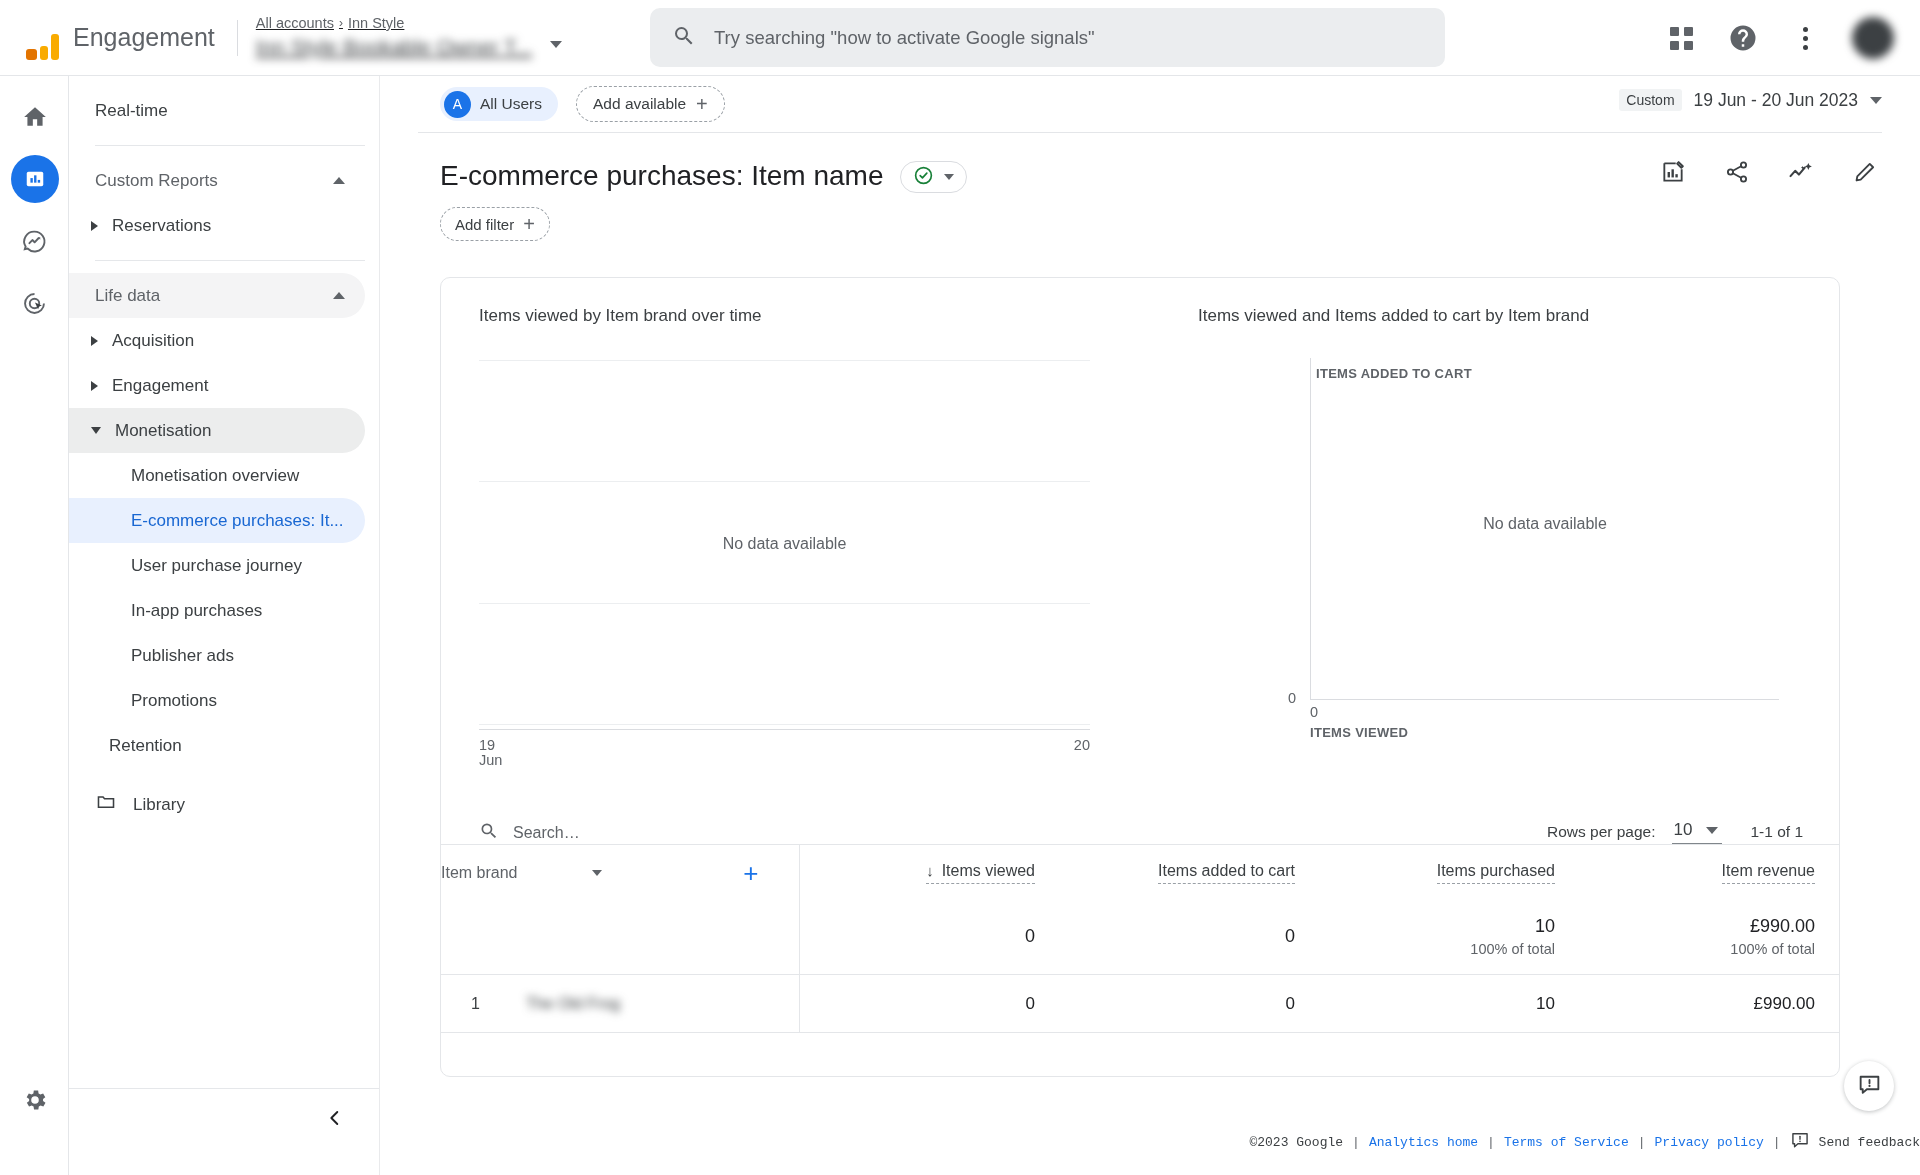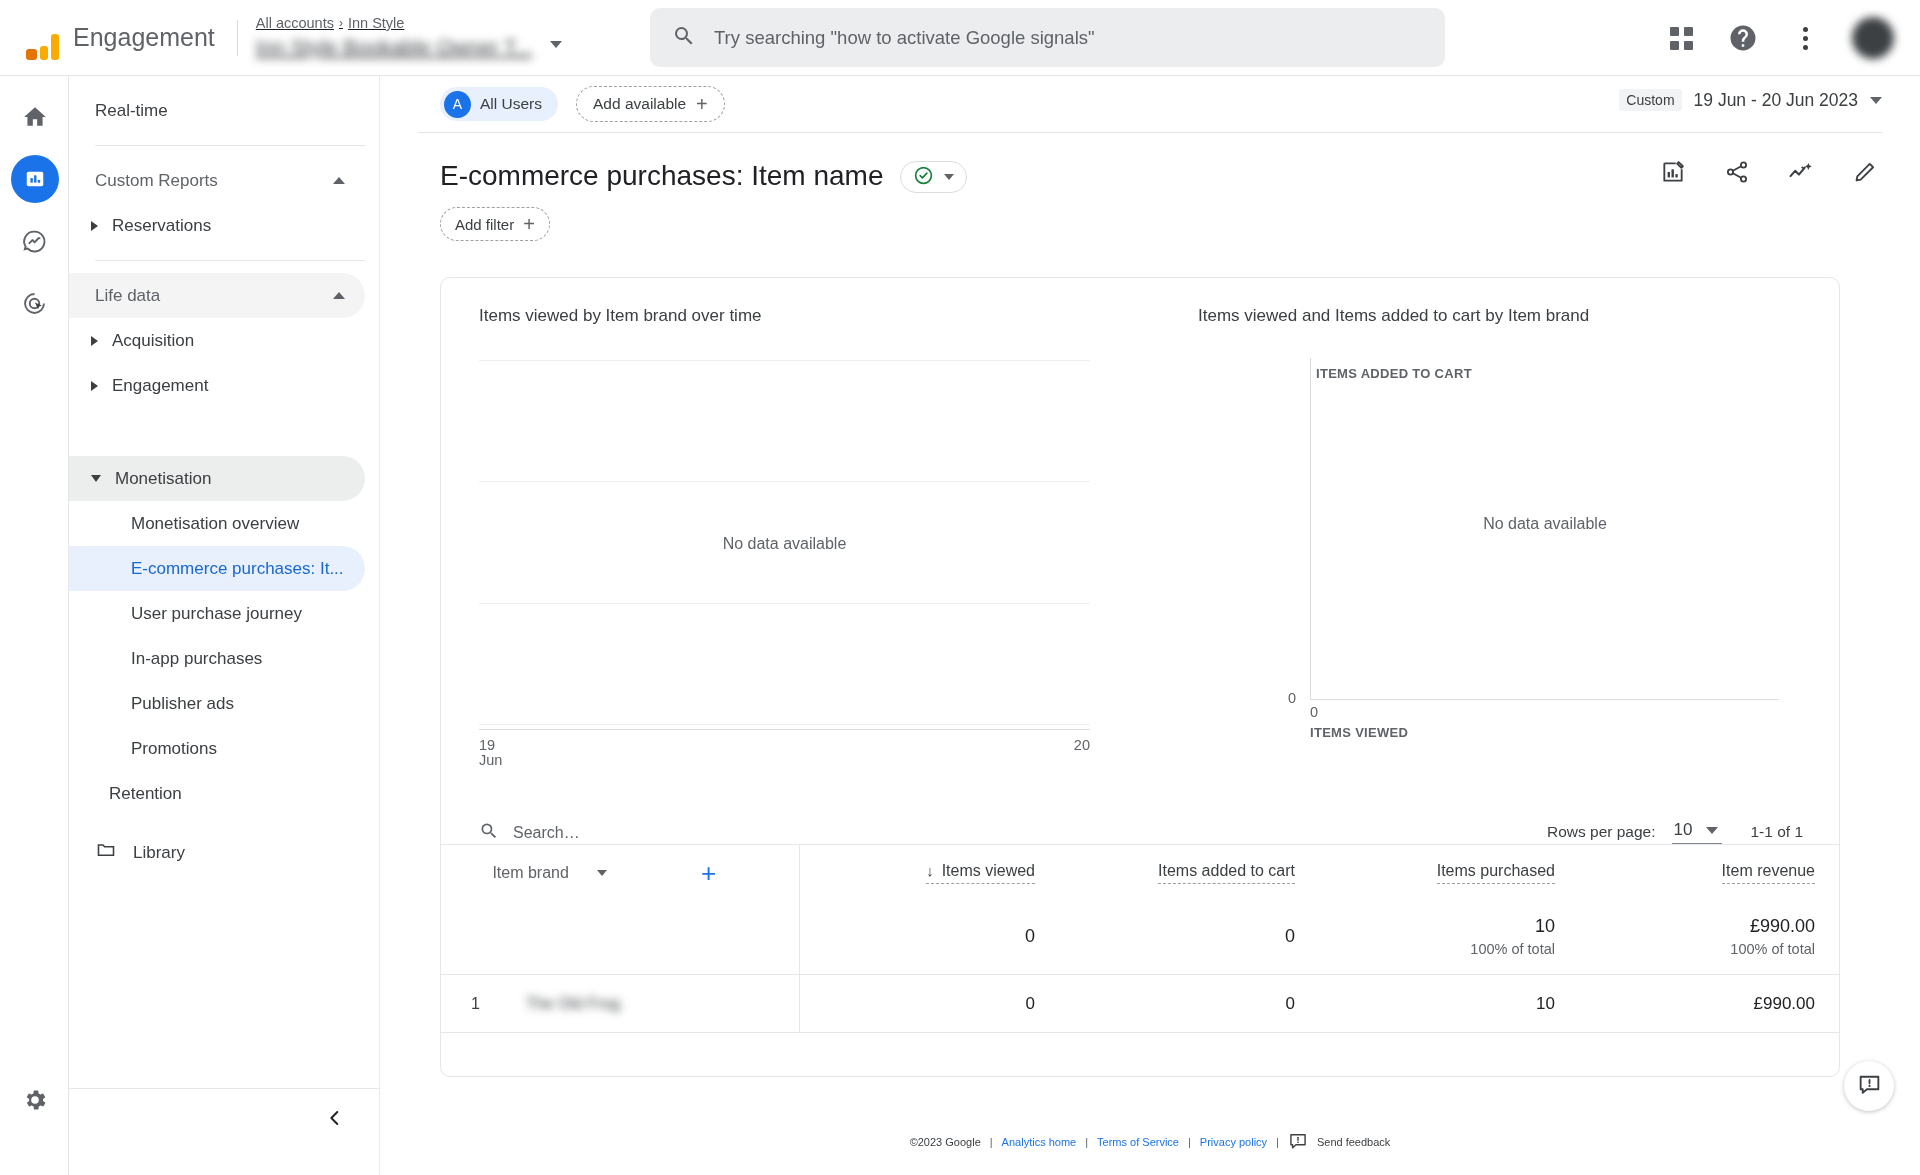--- a/index.html
+++ b/index.html
@@ -67,21 +67,21 @@
   .nav-group{
     height:45px;display:flex;align-items:center;padding:0 20px 0 26px;
     font-size:17px;color:#5f6368;border-radius:0 24px 24px 0;margin-right:14px;cursor:pointer;justify-content:space-between;
   }
   .nav-group.shade{background:#f4f4f5;}
   .caret-up{width:0;height:0;border-left:6px solid transparent;border-right:6px solid transparent;border-bottom:7px solid #5f6368;}
   .nav-parent{
     height:45px;display:flex;align-items:center;padding-left:22px;gap:14px;
     font-size:17px;color:#3c4043;border-radius:0 24px 24px 0;margin-right:14px;cursor:pointer;
   }
-  .nav-parent.shade{background:#eceded;margin-top:48px;}
+  .nav-parent.shade{background:#eceded;}
   .tri-r{width:0;height:0;border-top:5px solid transparent;border-bottom:5px solid transparent;border-left:7px solid #3c4043;}
   .tri-d{width:0;height:0;border-left:5px solid transparent;border-right:5px solid transparent;border-top:7px solid #3c4043;}
   .nav-sub{
     height:45px;display:flex;align-items:center;padding-left:62px;
     font-size:17px;color:#3c4043;border-radius:0 24px 24px 0;margin-right:14px;cursor:pointer;white-space:nowrap;
   }
   .nav-sub.sel{background:#e8f0fe;color:#1967d2;}
   .nav-plain{height:45px;display:flex;align-items:center;padding-left:40px;font-size:17px;color:#3c4043;cursor:pointer;}
   .nav-lib{height:45px;display:flex;align-items:center;gap:16px;padding-left:26px;font-size:17px;color:#3c4043;cursor:pointer;}
   .collapse-row{position:absolute;bottom:42px;left:0;width:311px;border-top:1px solid #e5e7ea;padding-top:14px;display:flex;justify-content:flex-end;padding-right:30px;}
@@ -164,21 +164,21 @@
 
   table{width:100%;border-collapse:collapse;table-layout:fixed;}
   th,td{padding:0;}
   .col-dim{width:358px;}
   thead tr{height:56px;}
   .th-dim{
     text-align:right;padding-right:0;font-weight:400;font-size:16px;color:#5f6368;
     border-right:1px solid #e4e6e9;border-top:1px solid #e4e6e9;
     vertical-align:middle;
   }
-  .th-dim-in{display:flex;align-items:center;justify-content:center;gap:28px;padding-right:31px;}
+  .th-dim-in{display:flex;align-items:center;justify-content:space-between;gap:28px;padding-right:40px;}
   .dim-caret{width:0;height:0;border-left:5px solid transparent;border-right:5px solid transparent;border-top:6px solid #5f6368;}
   .dim-plus{color:#1a73e8;font-size:26px;font-weight:300;line-height:1;margin-left:66px;cursor:pointer;}
   .th-m{
     text-align:right;font-weight:400;font-size:16px;color:#3c4043;
     border-top:1px solid #e4e6e9;vertical-align:middle;padding-right:24px;
   }
   .th-m-in{display:inline-flex;align-items:center;gap:8px;border-bottom:1.5px dashed #9aa0a6;padding-bottom:3px;cursor:pointer;}
   .sort-arrow{font-size:15px;color:#3c4043;}
   tbody .totrow{height:74px;}
   .td-dim{border-right:1px solid #e4e6e9;}
@@ -187,22 +187,22 @@
   .tot-sub{font-size:14.5px;color:#5f6368;line-height:20px;margin-top:2px;}
   tbody .datarow{height:58px;border-top:1px solid #e4e6e9;border-bottom:1px solid #e4e6e9;}
   .td-dim-in{display:flex;align-items:center;padding-left:30px;gap:46px;}
   .row-idx{font-size:16px;color:#3c4043;}
   .row-val{font-size:16px;color:#3c4043;}
   .row-num{font-size:17px;color:#202124;}
 
   
   .footer{
     position:absolute;left:380px;bottom:0;width:1540px;height:66px;
-    display:flex;align-items:center;justify-content:center;gap:9px;
-    font-size:11px;color:#3c4043;background:#fff;
+    display:flex;align-items:center;justify-content:flex-end;gap:9px;
+    font-size:13px;color:#3c4043;background:#fff;font-family:Liberation Mono, monospace;
   }
   .footer a{color:#1a73e8;text-decoration:none;cursor:pointer;}
   .footer .sep{color:#5f6368;}
   .fb{display:inline-flex;align-items:center;gap:9px;cursor:pointer;}
 
   .fab{
     position:absolute;right:26px;bottom:64px;width:50px;height:50px;border-radius:50%;
     background:#fff;box-shadow:0 1px 4px rgba(60,64,67,.32);
     display:flex;align-items:center;justify-content:center;cursor:pointer;z-index:40;
   }

